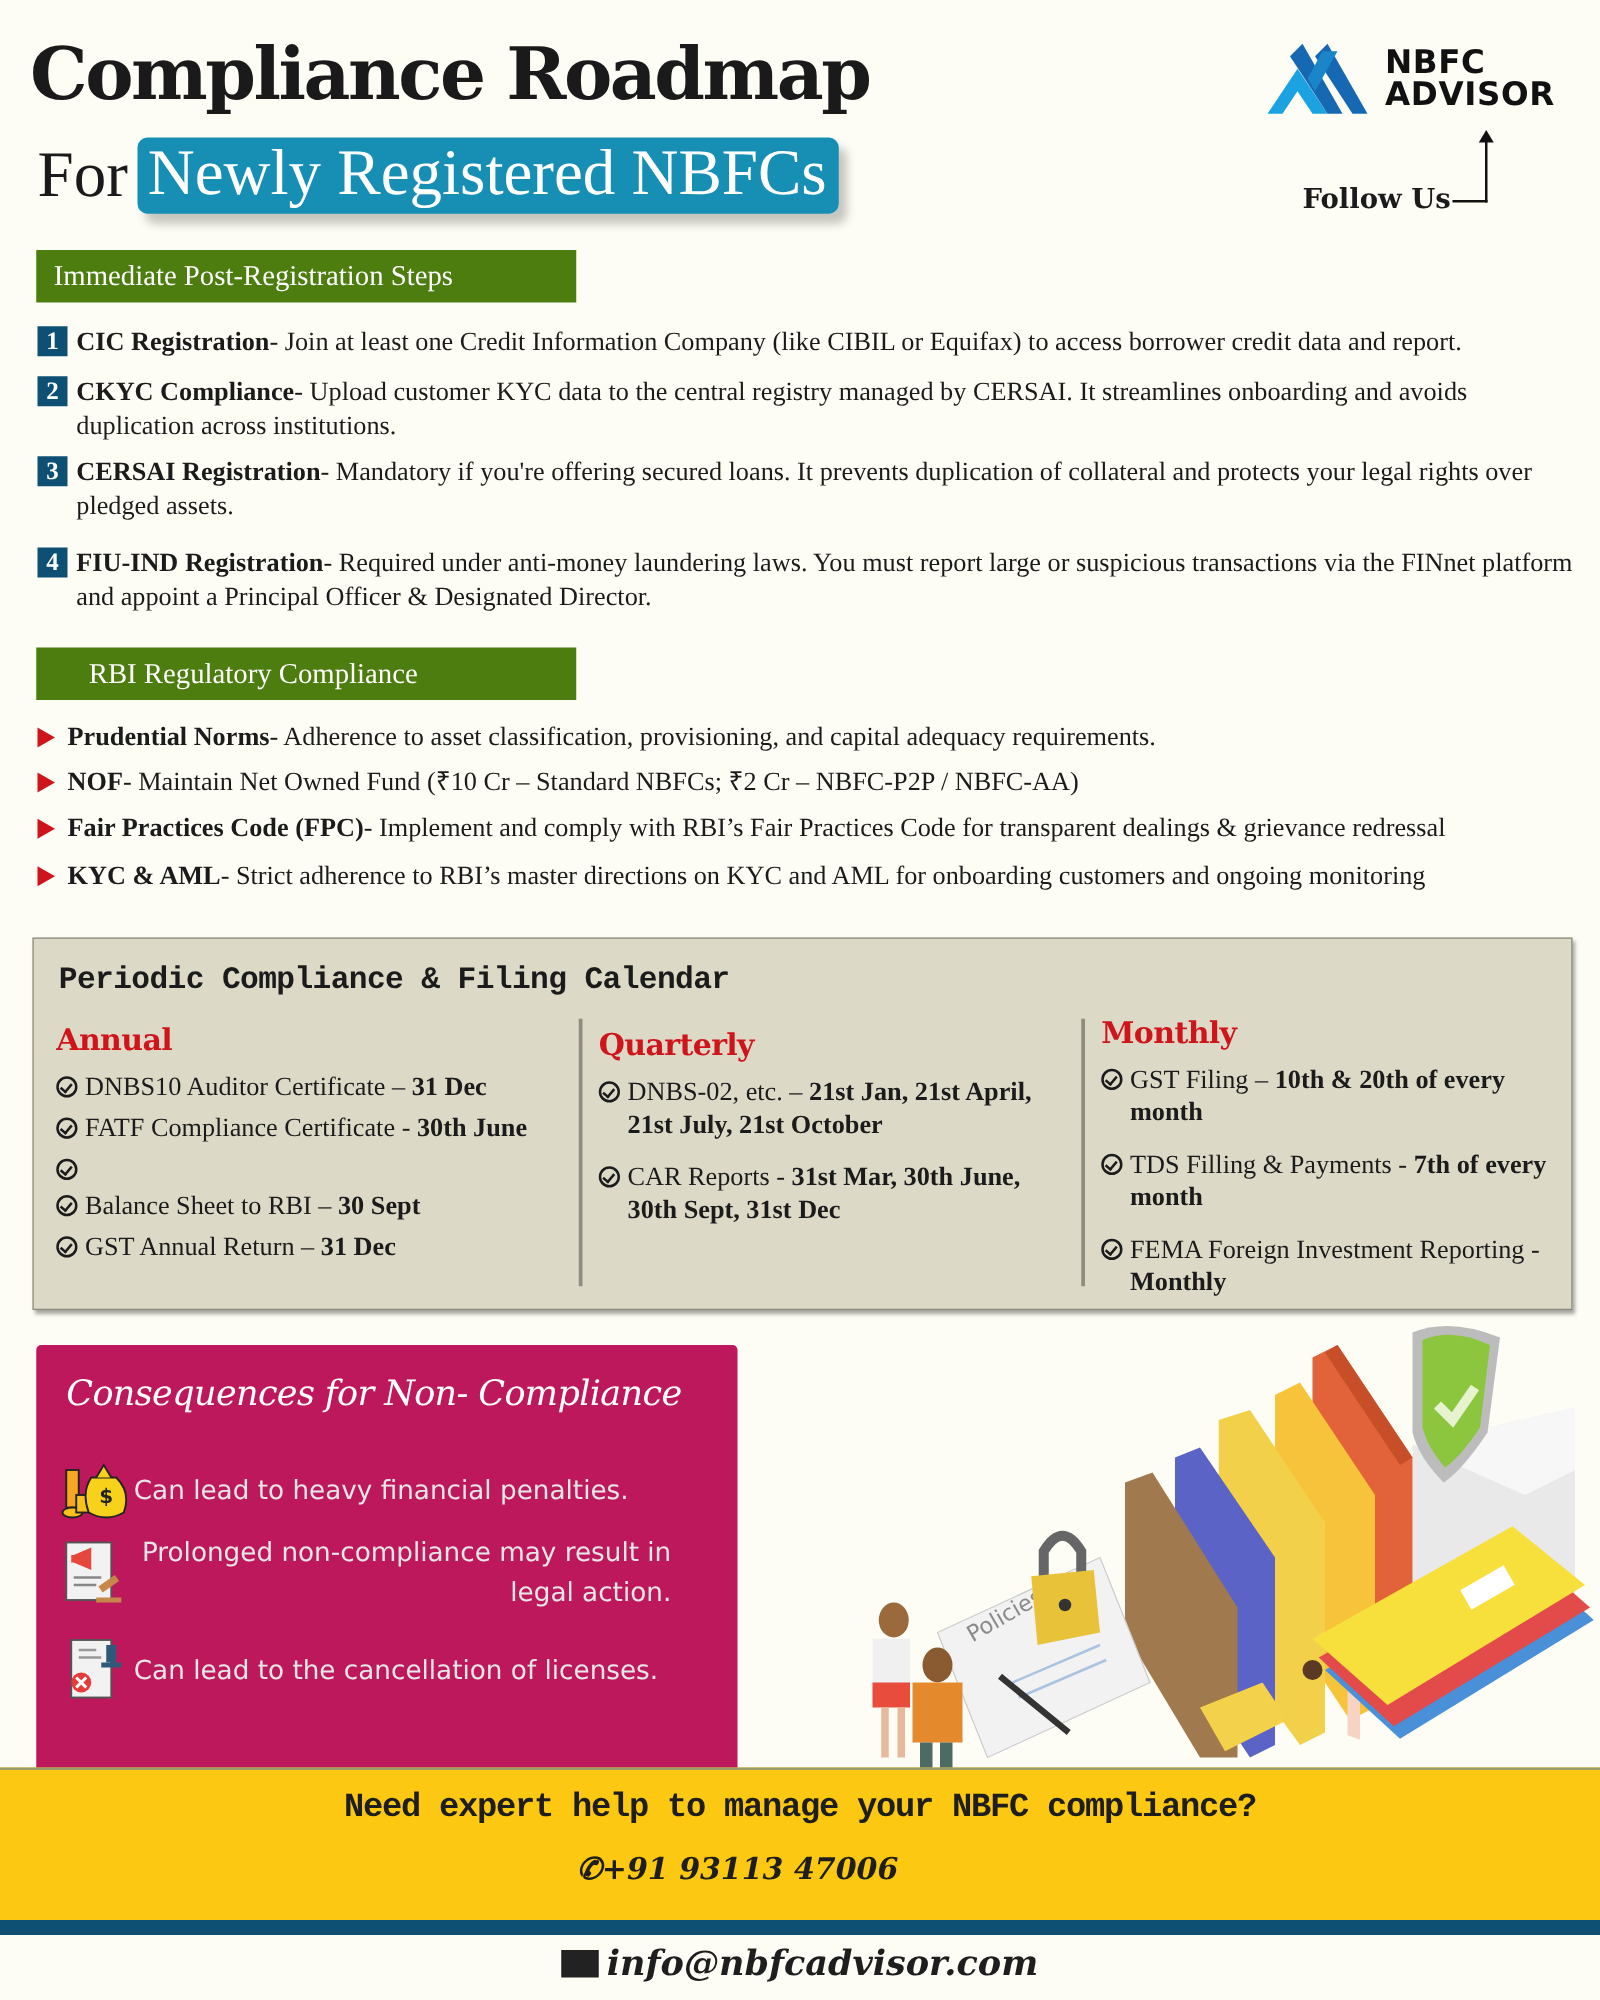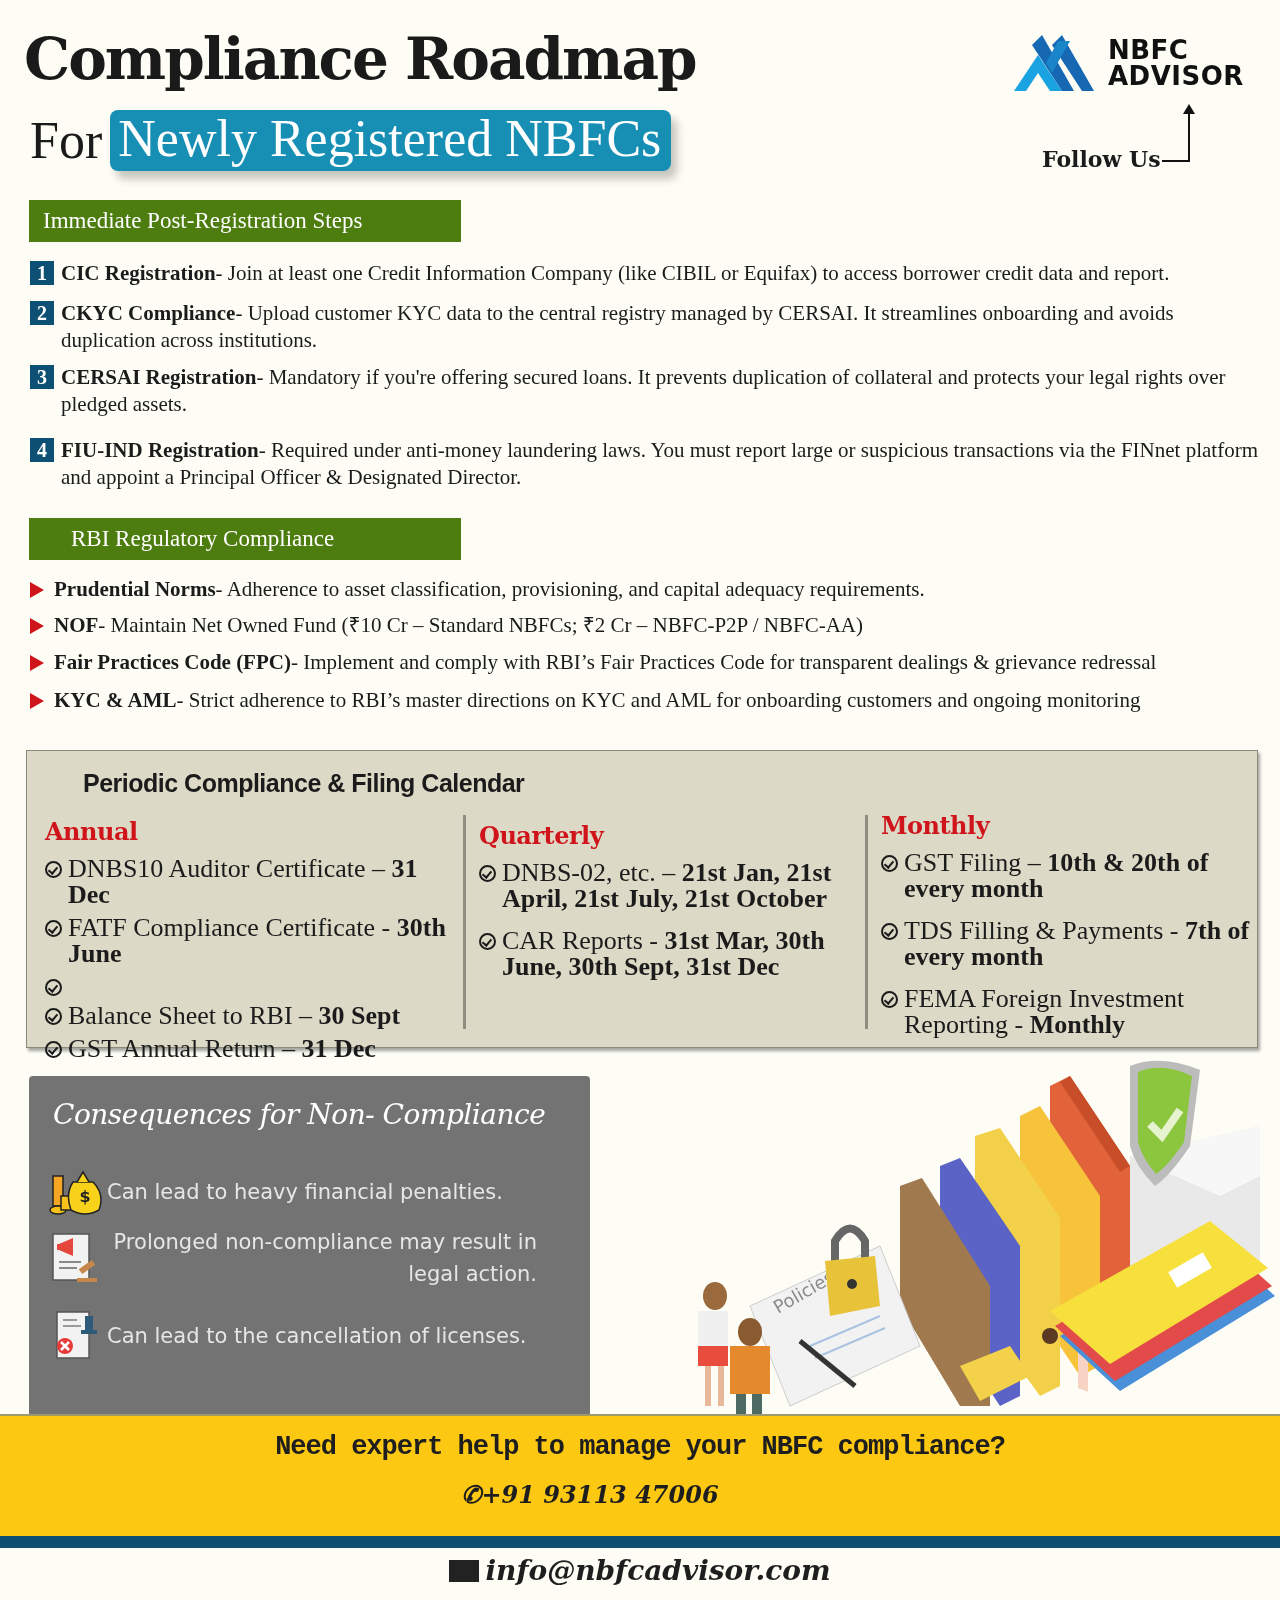--- a/index.html
+++ b/index.html
@@ -112,39 +112,38 @@
 
   
   .calendar {
     left: 26px; top: 750px; width: 1232px; height: 298px;
     background: #dcd9c6;
     border: 1px solid #8a8a7c;
     box-shadow: 2px 3px 3px rgba(0,0,0,0.35);
   }
   .cal-title {
     left: 20px; top: 18px;
-    font-family: Liberation Sans, sans-serif;
+    font-family: Liberation Mono, monospace;
     font-weight: bold;
     font-size: 25px;
     letter-spacing: -0.5px;
-    margin-left: 36px;
   }
   .cal-col { position: absolute; }
   .cal-col-title {
     font-family: "DejaVu Serif", serif;
     font-weight: bold;
     color: #d0141b;
     font-size: 24px;
     letter-spacing: -0.5px;
     margin-bottom: 10px;
   }
   .cal-item {
     display: flex;
     font-family: "Liberation Serif", serif;
-    font-size: 26px;
+    font-size: 21px;
     line-height: 26px;
     margin-bottom: 7px;
   }
   .cal-item.gap { margin-bottom: 16px; }
   .chk {
     flex: 0 0 17px; width: 17px; height: 17px;
     border: 2.5px solid #1b1b1b;
     border-radius: 50%;
     margin-top: 5px; margin-right: 6px;
     position: relative;
@@ -154,21 +153,21 @@
     left: 3px; top: 2px; width: 4px; height: 7px;
     border-right: 2.5px solid #1b1b1b;
     border-bottom: 2.5px solid #1b1b1b;
     transform: rotate(40deg);
   }
   .divider { position: absolute; width: 3px; background: #8f8d80; }
 
   
   .conseq {
     left: 29px; top: 1076px; width: 561px; height: 380px;
-    background: #737373;
+    background: #be185d;
     border-radius: 4px;
   }
   .conseq-title {
     position: absolute; left: 24px; top: 22px;
     color: #fff;
     font-family: "DejaVu Serif", serif;
     font-style: italic;
     font-size: 28px;
     letter-spacing: -0.5px;
   }

